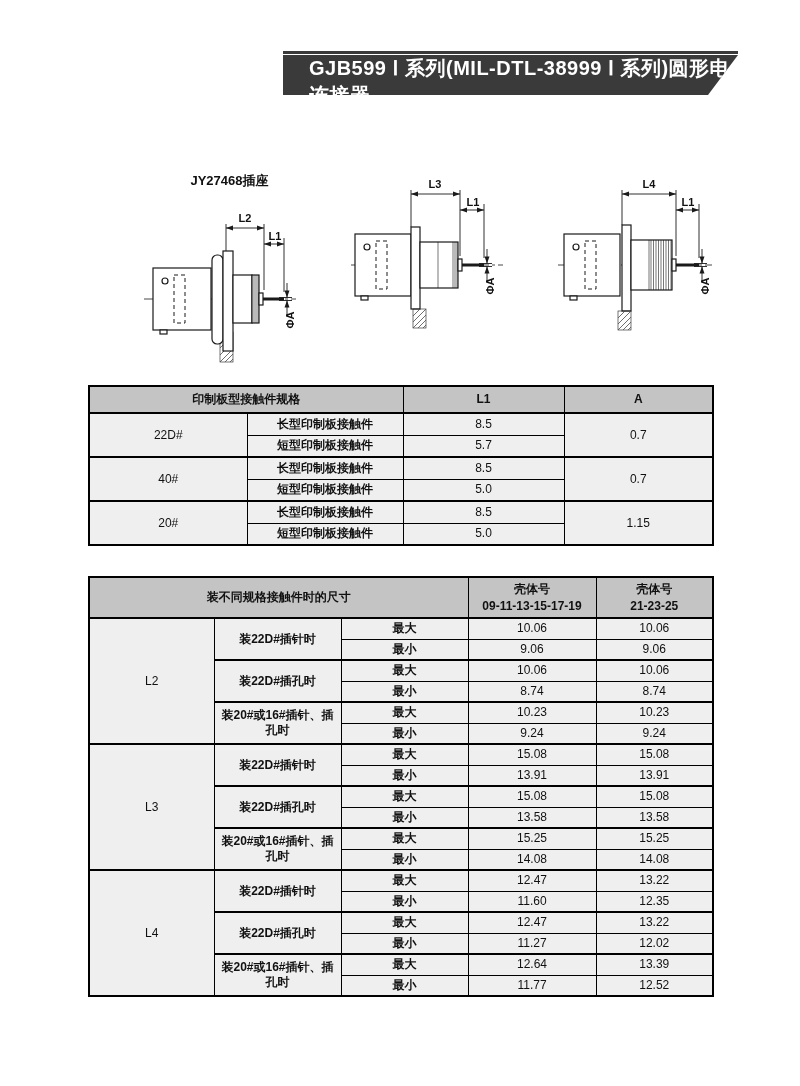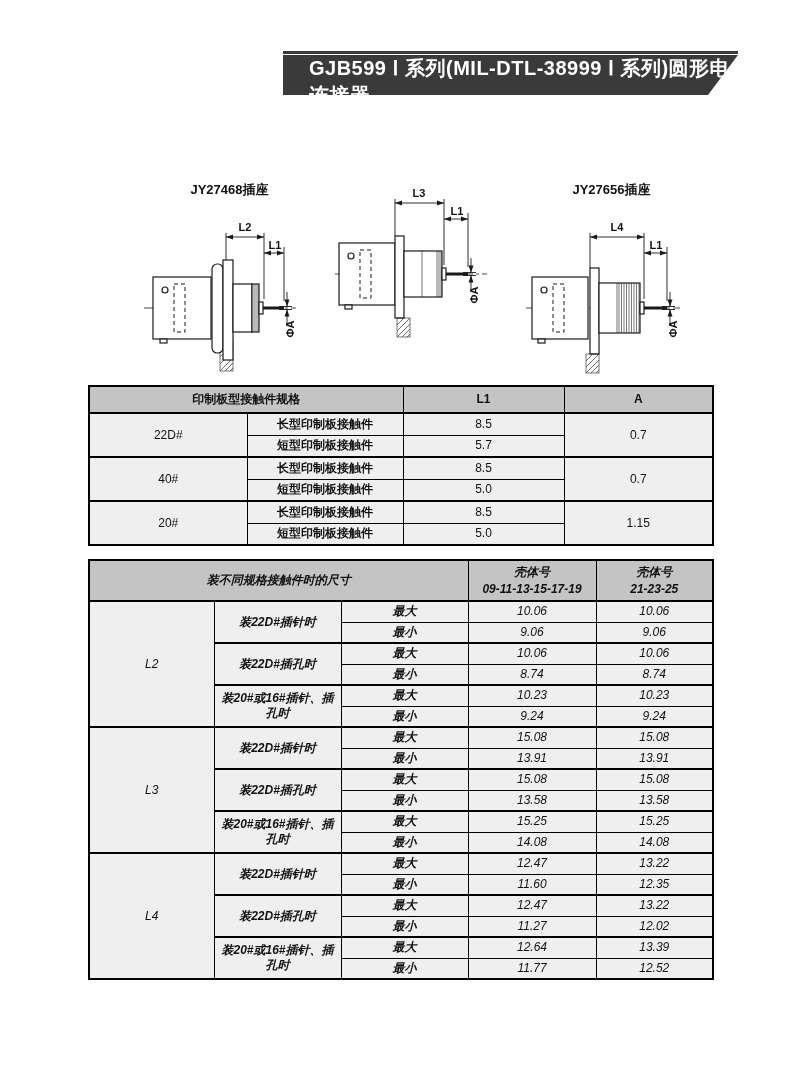--- a/index.html
+++ b/index.html
@@ -18,21 +18,21 @@
   .banner-topline{height:3px;background:var(--banner-bg);}
   .banner-body{margin-top:1px;height:40px;background:var(--banner-bg);
     clip-path:polygon(0 0,100% 0,calc(100% - 30px) 100%,0 100%);
     display:flex;padding-left:26px;}
   .banner-body span{color:var(--banner-text);font-size:20px;font-weight:bold;letter-spacing:0.5px;}
 
   
   .section-title{position:absolute;left:82px;top:129px;font-size:15px;font-weight:bold;color:#111;}
 
   
-  .figures{position:absolute;left:136px;top:179px;display:flex;gap:4px;}
+  .figures{position:absolute;left:136px;top:170px;display:flex;gap:20px;}
   .fig{width:187px;text-align:center;}
   .fig-caption{font-size:13px;font-weight:bold;height:22px;line-height:22px;margin-bottom:12px;color:#111;}
   .fig-svg{width:187px;height:162px;display:block;}
   .part{fill:#ffffff;stroke:#1a1a1a;stroke-width:1.2;}
   .partw{fill:#ffffff;stroke:#1a1a1a;stroke-width:1.2;}
   .dash{fill:none;stroke:#1a1a1a;stroke-width:1;stroke-dasharray:4 3;}
   .cl{stroke:#1a1a1a;stroke-width:0.8;stroke-dasharray:12 3 3 3;}
   .fine{stroke:#1a1a1a;stroke-width:0.6;fill:none;}
   .hatchl{stroke:#4a4a4a;stroke-width:0.8;fill:none;}
   .dimg line{stroke:#1a1a1a;stroke-width:0.9;}
@@ -42,21 +42,21 @@
 
   
   .datatable{position:absolute;border-collapse:collapse;table-layout:fixed;border:2px solid #000;background:var(--table-cell-bg);}
   .datatable td{border:1px solid #000;background:var(--table-cell-bg);font-size:12px;text-align:center;vertical-align:middle;padding:1px 3px;color:#111;line-height:1.25;}
   .datatable tr.hdr td{background:var(--table-header-bg);font-weight:bold;}
   .datatable tr.g-first td{border-top:2px solid #000;}
   .datatable tr.s-first td{border-top:2px solid #000;}
   .t1{left:88px;top:385px;width:624px;}
   .t1 td{height:22px;}
   .t1 tr.hdr td{height:27px;}
-  .t2{left:88px;top:559px;width:624px;font-style:italic;}
+  .t2{left:88px;top:576px;width:624px;}
   .t2 td{height:21px;}
   .t2 tr.hdr td{height:41px;}
   .c-cfg{font-weight:bold;}
   .c-mm{font-weight:bold;margin-top:23px;}
   .shell-hdr div{line-height:1.35;}
 </style>
 </head>
 <body>
 
 <div class="page">
@@ -159,21 +159,20 @@
           <path class="arr" d="M144 93.5 l-2.5 -7 h5 z"></path>
           <path class="arr" d="M144 96.5 l-2.5 7 h5 z"></path>
         </g>
         <text class="dimtext" x="92" y="18" text-anchor="middle">L3</text>
         <text class="dimtext" x="130" y="36" text-anchor="middle">L1</text>
         <text class="dimtext" x="151" y="116" text-anchor="middle" transform="rotate(-90 151 116)">ΦA</text>
       </svg>
     </div>
 
     <div class="fig">
-      <div class="fig-caption">JY27656插座</div>
       <svg class="fig-svg" viewBox="0 0 187 162">
         <line class="cl" x1="8" y1="95" x2="162" y2="95"></line>
         <g>
           <rect class="part" x="14" y="64" width="56" height="62"></rect>
           <circle class="part" cx="26" cy="77" r="3"></circle>
           <rect class="dash" x="35" y="71" width="11" height="48"></rect>
           <rect class="part" x="20" y="126" width="7" height="4"></rect>
         </g>
         <g>
           <rect class="partw" x="72" y="55" width="9" height="86"></rect>

